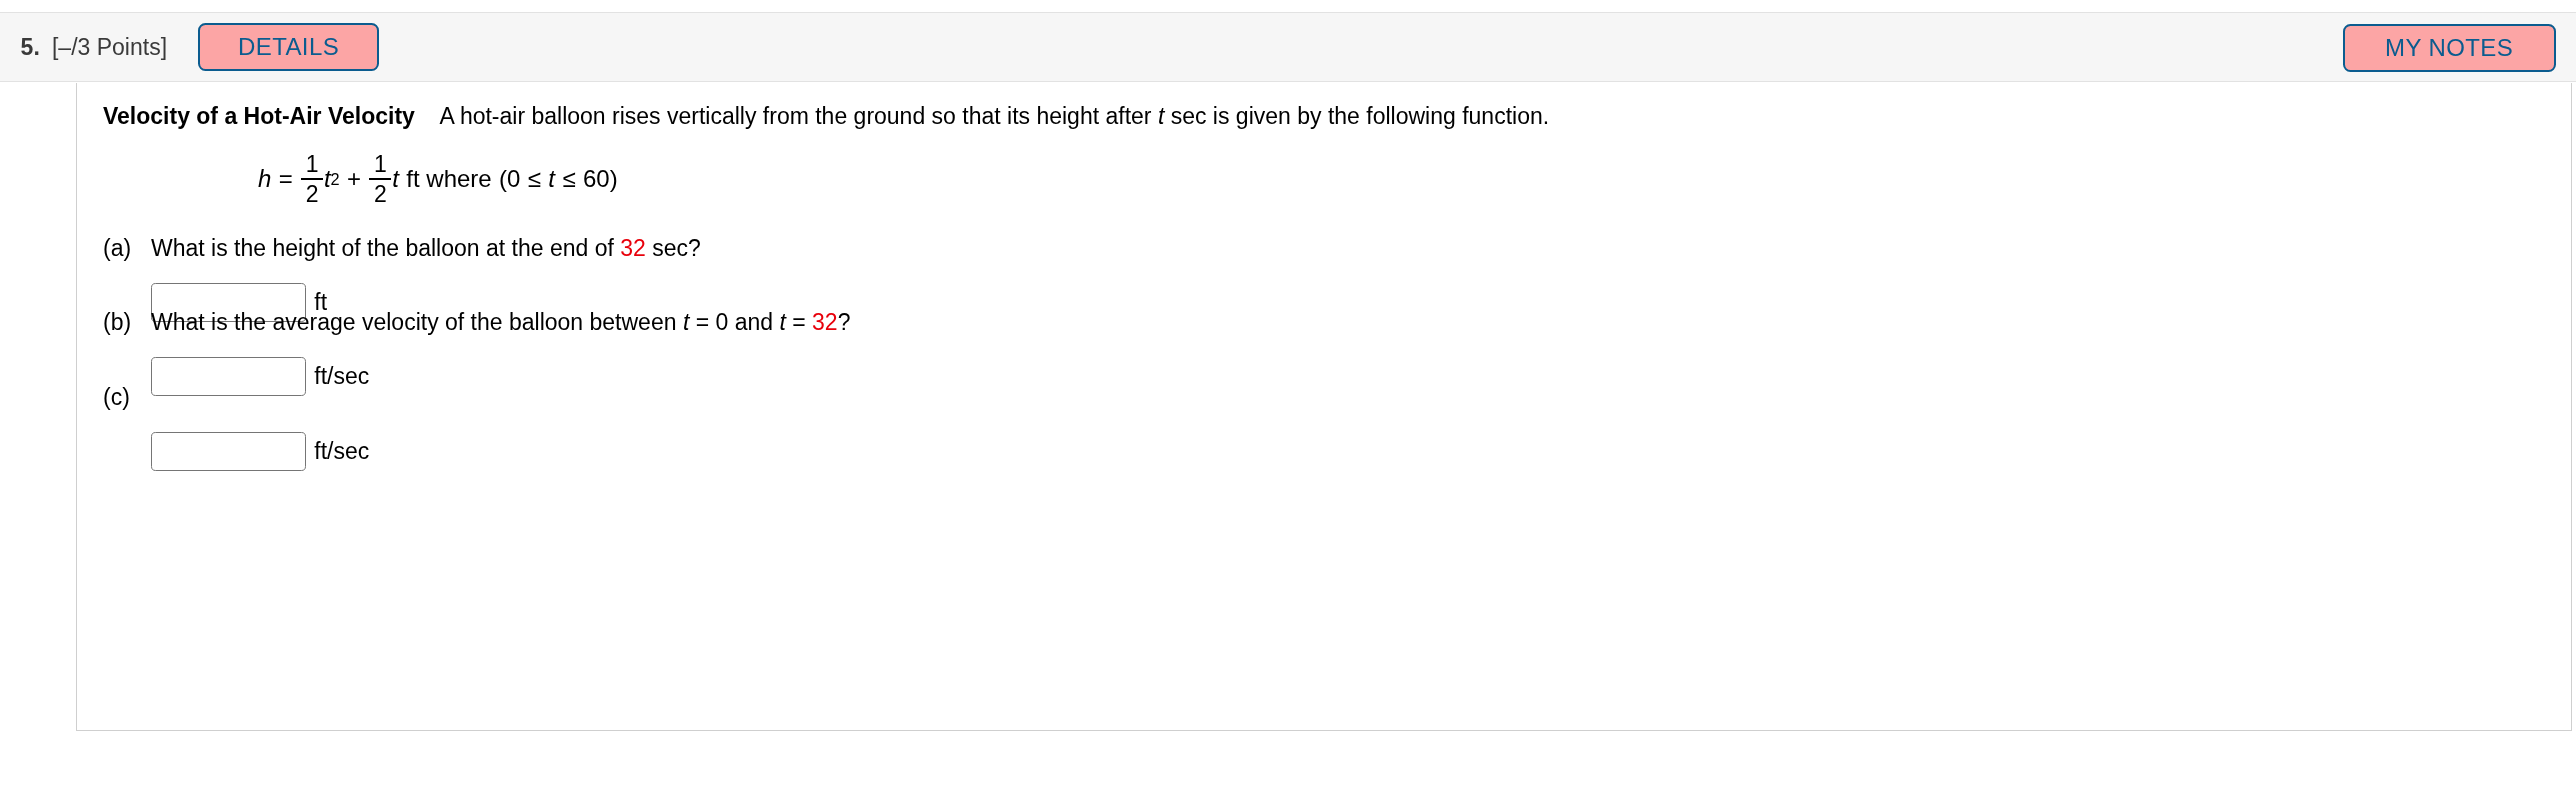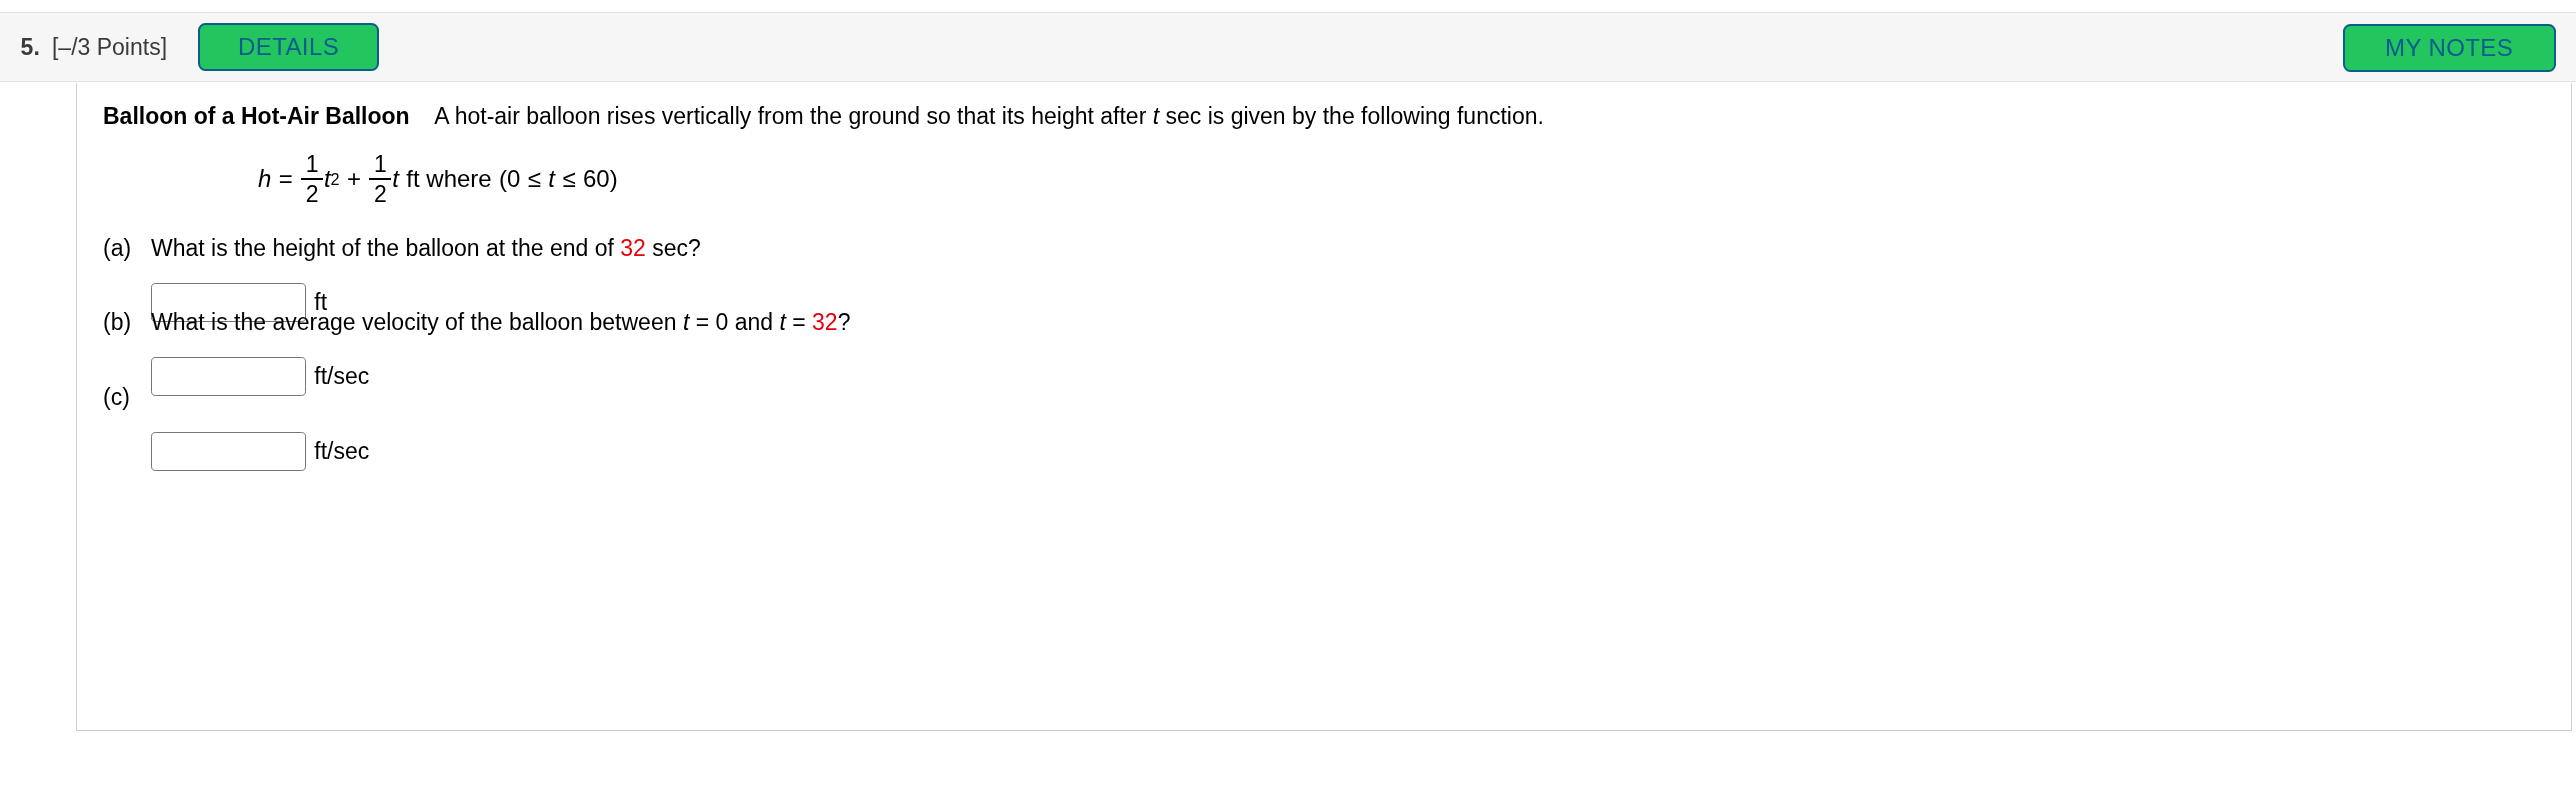--- a/index.html
+++ b/index.html
@@ -48,21 +48,21 @@
     color: #3a3a3a;
     margin-left: 12px;
     white-space: nowrap;
   }
   .btn {
     display: inline-flex;
     align-items: center;
     justify-content: center;
     border: 2.8px solid #0b5c8f;
     border-radius: 7.4px;
-    background: #22c55e;
+    background: #fca5a5;
     color: #0b5c8f;
     font-size: 24px;
     font-weight: normal;
     letter-spacing: 0.4px;
     height: 48px;
     box-sizing: border-box;
     cursor: pointer;
     font-family: "Liberation Sans", sans-serif;
     white-space: nowrap;
   }
@@ -202,21 +202,21 @@
     <button class="btn btn-details">DETAILS</button>
   </div>
   <div class="qheader-right">
     <button class="btn btn-notes">MY NOTES</button>
   </div>
 </div>
 
 <div class="card">
 
   <div class="prob-title-row">
-    <span class="prob-title">Balloon of a Hot-Air Balloon</span>
+    <span class="prob-title">Velocity of a Hot-Air Velocity</span>
     <span class="prob-desc">A hot-air balloon rises vertically from the ground so that its height after <span class="ital">t</span> sec is given by the following function.</span>
   </div>
 
   <div class="formula">
     <span class="ital">h</span>
     <span class="sp"></span>
     <span>=</span>
     <span class="sp"></span>
     <span class="frac">
       <span class="num">1</span>

